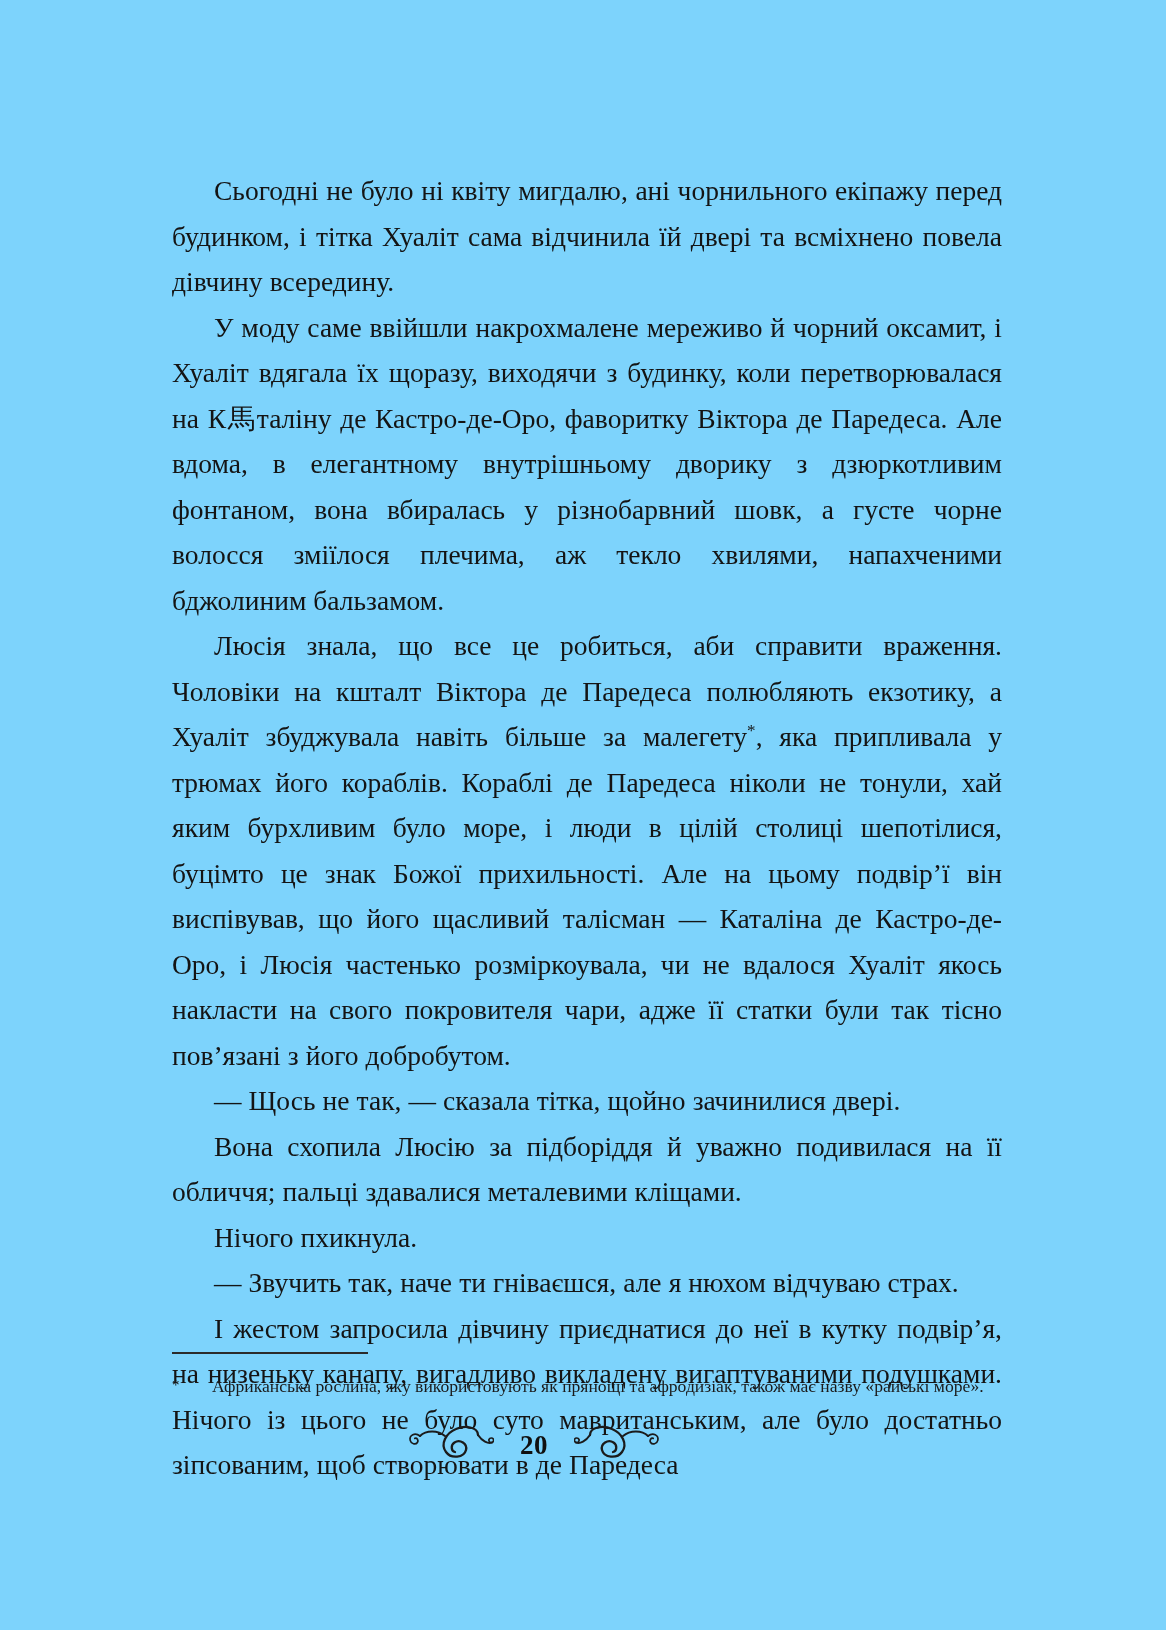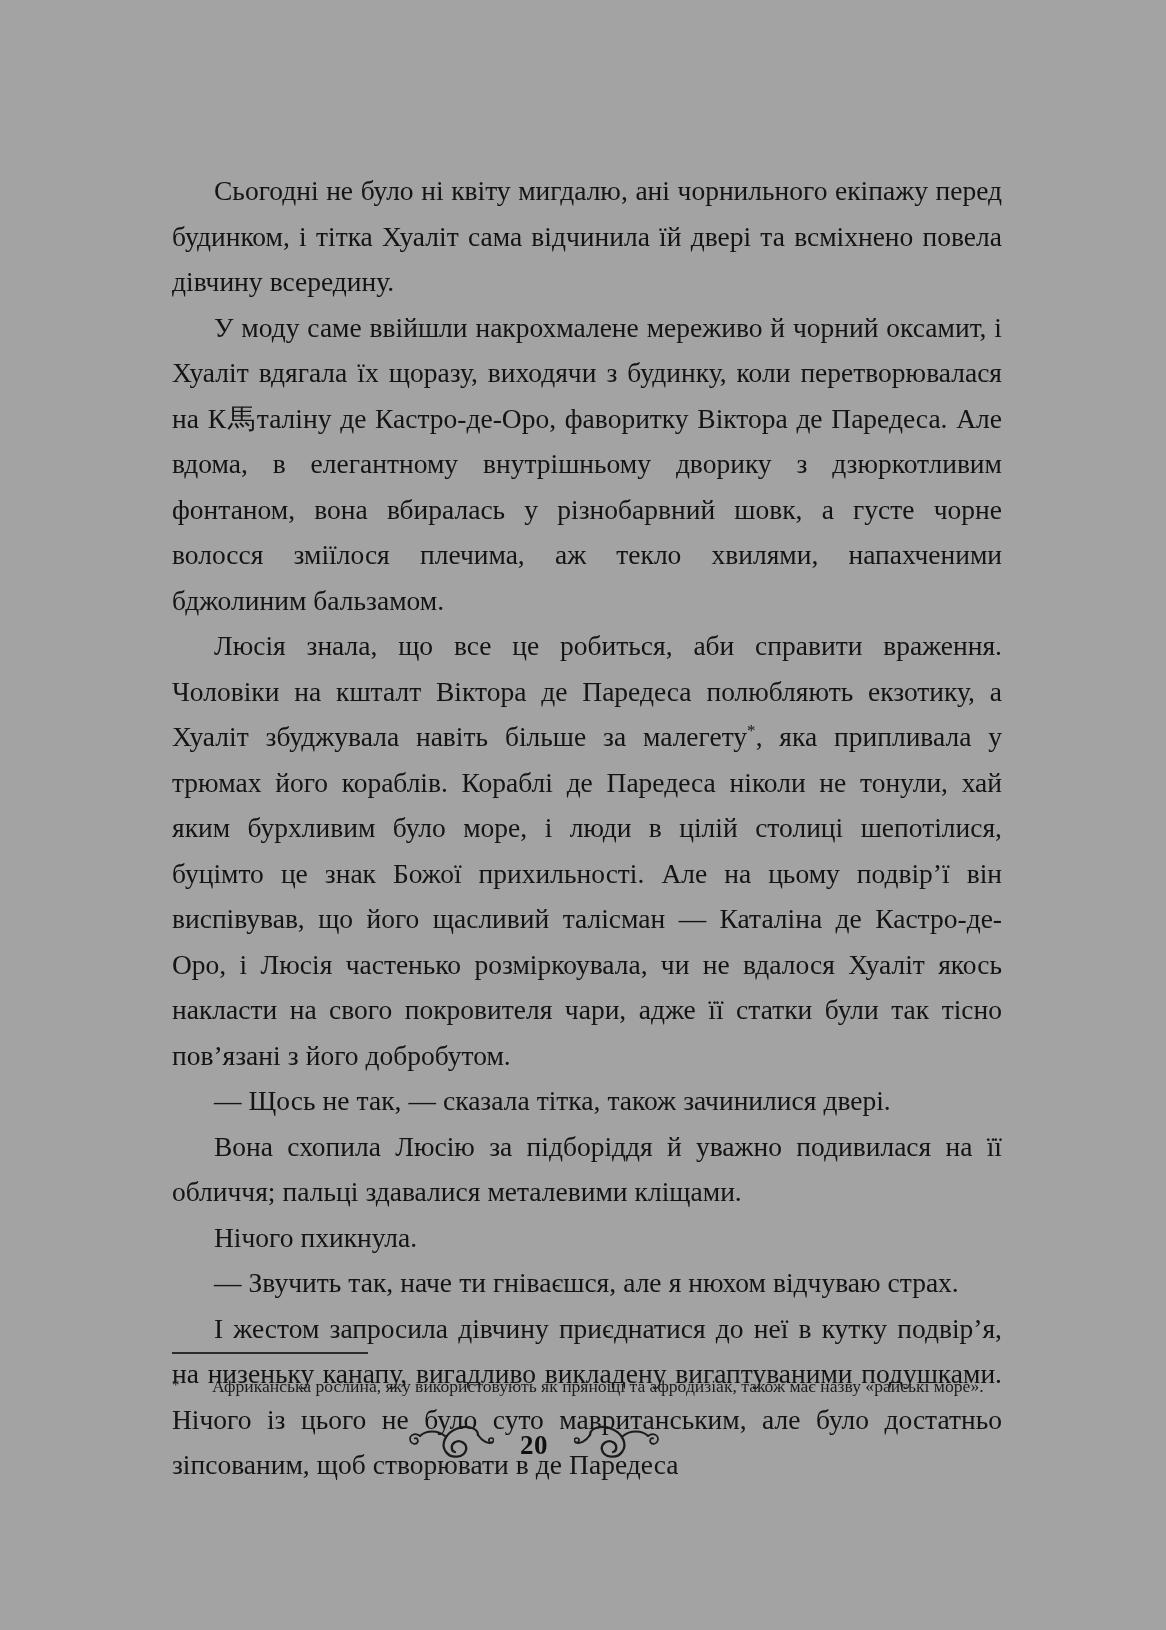--- a/index.html
+++ b/index.html
@@ -4,21 +4,21 @@
 <style>
   html, body {
     margin: 0;
     padding: 0;
     background: #ffffff;
   }
   .page {
     position: relative;
     width: 1166px;
     height: 1630px;
-    background: #a3a3a3;
+    background: #7dd3fc;
     margin: 0 auto;
     overflow: hidden;
     font-family: "Liberation Serif", "DejaVu Serif", serif;
     color: #111111;
   }
   .textblock {
     position: absolute;
     left: 172px;
     top: 168px;
     width: 830px;
@@ -101,21 +101,21 @@
 <div class="page">
 
   <div class="textblock">
 
     <p class="para">Сьогодні не було ні квіту мигдалю, ані чорнильного екіпажу перед будинком, і тітка Хуаліт сама відчинила їй двері та всміхнено повела дівчину всередину.</p>
 
     <p class="para">У моду саме ввійшли накрохмалене мереживо й чорний оксамит, і Хуаліт вдягала їх щоразу, виходячи з будинку, коли перетворювалася на К馬таліну де Кастро-де-Оро, фаворитку Віктора де Паредеса. Але вдома, в елегантному внутрішньому дворику з дзюркотливим фонтаном, вона вбиралась у різнобарвний шовк, а густе чорне волосся зміїлося плечима, аж текло хвилями, напахченими бджолиним бальзамом.</p>
 
     <p class="para"><span>Люсія знала, що все це робиться, аби справити враження. Чоловіки на кшталт Віктора де Паредеса полюбляють екзотику, а Хуаліт збуджувала навіть більше за малегету</span><sup class="fnref">*</sup><span>, яка припливала у трюмах його кораблів. Кораблі де Паредеса ніколи не тонули, хай яким бурхливим було море, і люди в цілій столиці шепотілися, буцімто це знак Божої прихильності. Але на цьому подвір’ї він виспівував, що його щасливий талісман — Каталіна де Кастро-де-Оро, і Люсія частенько розміркоувала, чи не вдалося Хуаліт якось накласти на свого покровителя чари, адже її статки були так тісно пов’язані з його добробутом.</span></p>
 
-    <p class="para dialogue">— Щось не так, — сказала тітка, також зачинилися двері.</p>
+    <p class="para dialogue">— Щось не так, — сказала тітка, щойно зачинилися двері.</p>
 
     <p class="para">Вона схопила Люсію за підборіддя й уважно подивилася на її обличчя; пальці здавалися металевими кліщами.</p>
 
 
     <p class="para">Нічого пхикнула.</p>
 
     <p class="para dialogue">— Звучить так, наче ти гніваєшся, але я нюхом відчуваю страх.</p>
 
     <p class="para">І жестом запросила дівчину приєднатися до неї в кутку подвір’я, на низеньку канапу, вигадливо викладену вигаптуваними подушками. Нічого із цього не було суто мавританським, але було достатньо зіпсованим, щоб створювати в де Паредеса</p>
 

